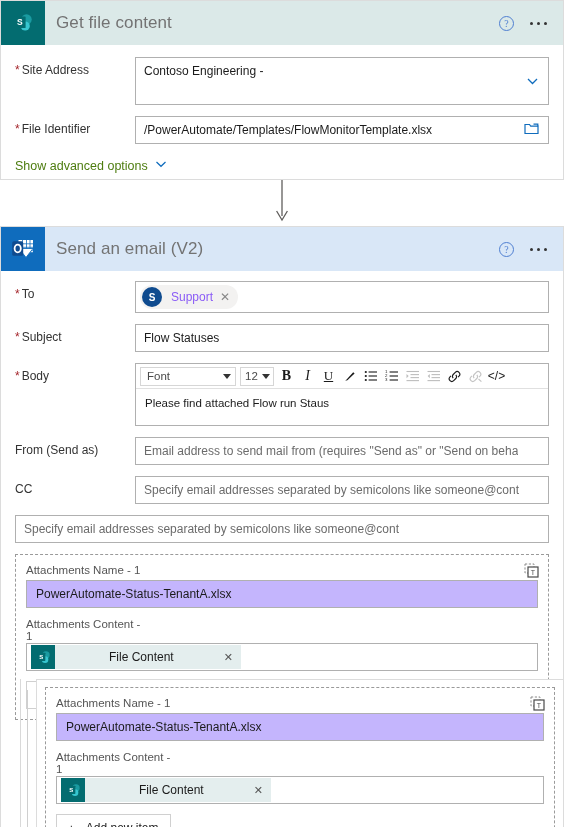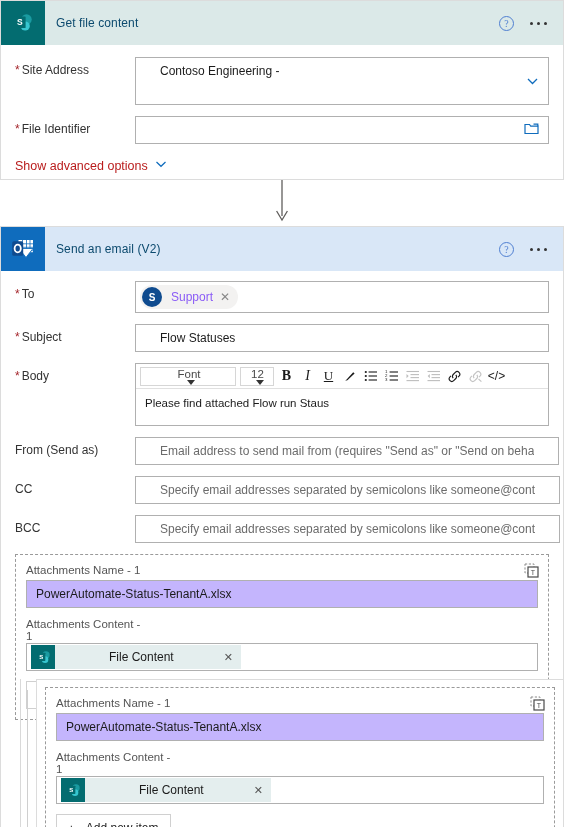--- a/index.html
+++ b/index.html
@@ -27,22 +27,22 @@
   .card-header.ol { background: #d9e7f7; }
   .app-icon {
     width: 44px; height: 44px;
     flex: 0 0 44px;
     display: flex; align-items: center; justify-content: center;
   }
   .app-icon.sp { background: #036c70; }
   .app-icon.ol { background: #0f6cbd; }
   .card-title {
     margin-left: 11px;
-    font-size: 12px;
-    color: #0c4a6e;
+    font-size: 17px;
+    color: #737373;
     letter-spacing: .1px;
   }
   .hdr-actions {
     position: absolute; right: 8px; top: 0; height: 44px;
     display: flex; align-items: center; gap: 14px;
   }
   .help-icon {
     width: 15px; height: 15px; border-radius: 50%;
     border: 1px solid #4f7fd1; color: #4f7fd1;
     font-size: 10px; line-height: 13px; text-align: center;
@@ -66,21 +66,21 @@
     line-height: 14px;
   }
   .req { color: #a4262c; margin-right: 2px; font-size: 12px; }
   .field {
     flex: 1 1 auto;
     border: 1px solid #b0b0b0;
     background: #fff;
     min-height: 28px;
     position: relative;
     display: flex; align-items: center;
-    padding: 0 24px;
+    padding: 0 8px;
     font-size: 12px; color: #1b1b1b;
   }
   .field.tall { min-height: 48px; align-items: flex-start; flex-direction: column; padding-top: 4px;}
   .field .line1 { line-height: 19px; }
   .field .line2 { line-height: 18px; display: flex; align-items: center; }
   .redact {
     display: inline-block;
     width: 166px; height: 11px; background: #000;
     vertical-align: middle;
     margin-right: 0px;
@@ -88,21 +88,21 @@
   .chev {
     position: absolute; right: 9px; top: 50%; transform: translateY(-50%);
     width: 13px; height: 13px;
   }
   .folder-icon {
     position: absolute; right: 9px; top: 50%; transform: translateY(-50%);
   }
   .ph { color: #6b6b6b; font-size: 12px; white-space: nowrap; overflow: hidden; }
 
   .advanced {
-    color: #b91c1c; font-size: 12.5px;
+    color: #4d7c0f; font-size: 12.5px;
     display: flex; align-items: center; gap: 7px;
     margin: 14px 0 4px 0;
     cursor: pointer;
   }
 
   
   .connector {
     position: absolute;
     left: 281px; top: 180px;
     width: 2px; height: 46px;
@@ -134,21 +134,20 @@
     border-bottom: 1px solid #e0e0e0;
     padding: 0 2px;
     font-size: 11.5px; color: #333;
   }
   .tb-select {
     display: flex; align-items: center; justify-content: space-between;
     border: 1px solid #d6d6d6;
     height: 19px; margin: 0 2px;
     padding: 0 4px 0 6px;
     color: #4a4a4a;
-    flex-direction: column;
   }
   .tb-select.font { width: 96px; }
   .tb-select.size { width: 34px; padding: 0 3px 0 4px;}
   .caret { width: 0; height: 0; border-left: 4px solid transparent; border-right: 4px solid transparent; border-top: 5px solid #333; margin-left: 4px;}
   .tb-btn {
     width: 21px; height: 21px;
     display: flex; align-items: center; justify-content: center;
     color: #1b1b1b; font-size: 13px;
   }
   .tb-btn.dim { color: #bdbdbd; }
@@ -254,20 +253,21 @@
               </svg>
           </span>
         </div>
       </div>
 
       <div class="row">
         <div class="row-label">
           <span class="req">*</span><span>File Identifier</span>
         </div>
         <div class="field" style="height:28px;">
+          <span>/PowerAutomate/Templates/FlowMonitorTemplate.xlsx</span>
           <span class="folder-icon">
             <svg width="15" height="13" viewBox="0 0 15 13">
               <path d="M1 11.5 V2.5 h4.5 l1.2 1.6 H14 V11.5 Z" fill="none" stroke="#0f6cbd" stroke-width="1.2"></path>
               <path d="M9.5 2.2 h4.3 v2.0" fill="none" stroke="#0f6cbd" stroke-width="1.2"></path>
             </svg>
           </span>
         </div>
       </div>
 
       <div class="advanced">
@@ -445,21 +445,20 @@
       </div>
 
       <div class="row">
         <div class="row-label">CC</div>
         <div class="field" style="height:28px;">
           <span class="ph">Specify email addresses separated by semicolons like someone@cont</span>
         </div>
       </div>
 
       <div class="row">
-        <div class="row-label">BCC</div>
         <div class="field" style="height:28px;">
           <span class="ph">Specify email addresses separated by semicolons like someone@cont</span>
         </div>
       </div>
 
       <div class="dashed-block" style="margin-top:2px;">
         <div class="sub-label">Attachments Name - 1</div>
         <div class="sub-input">
           <span>PowerAutomate-Status-TenantA.xlsx</span>
         </div>

